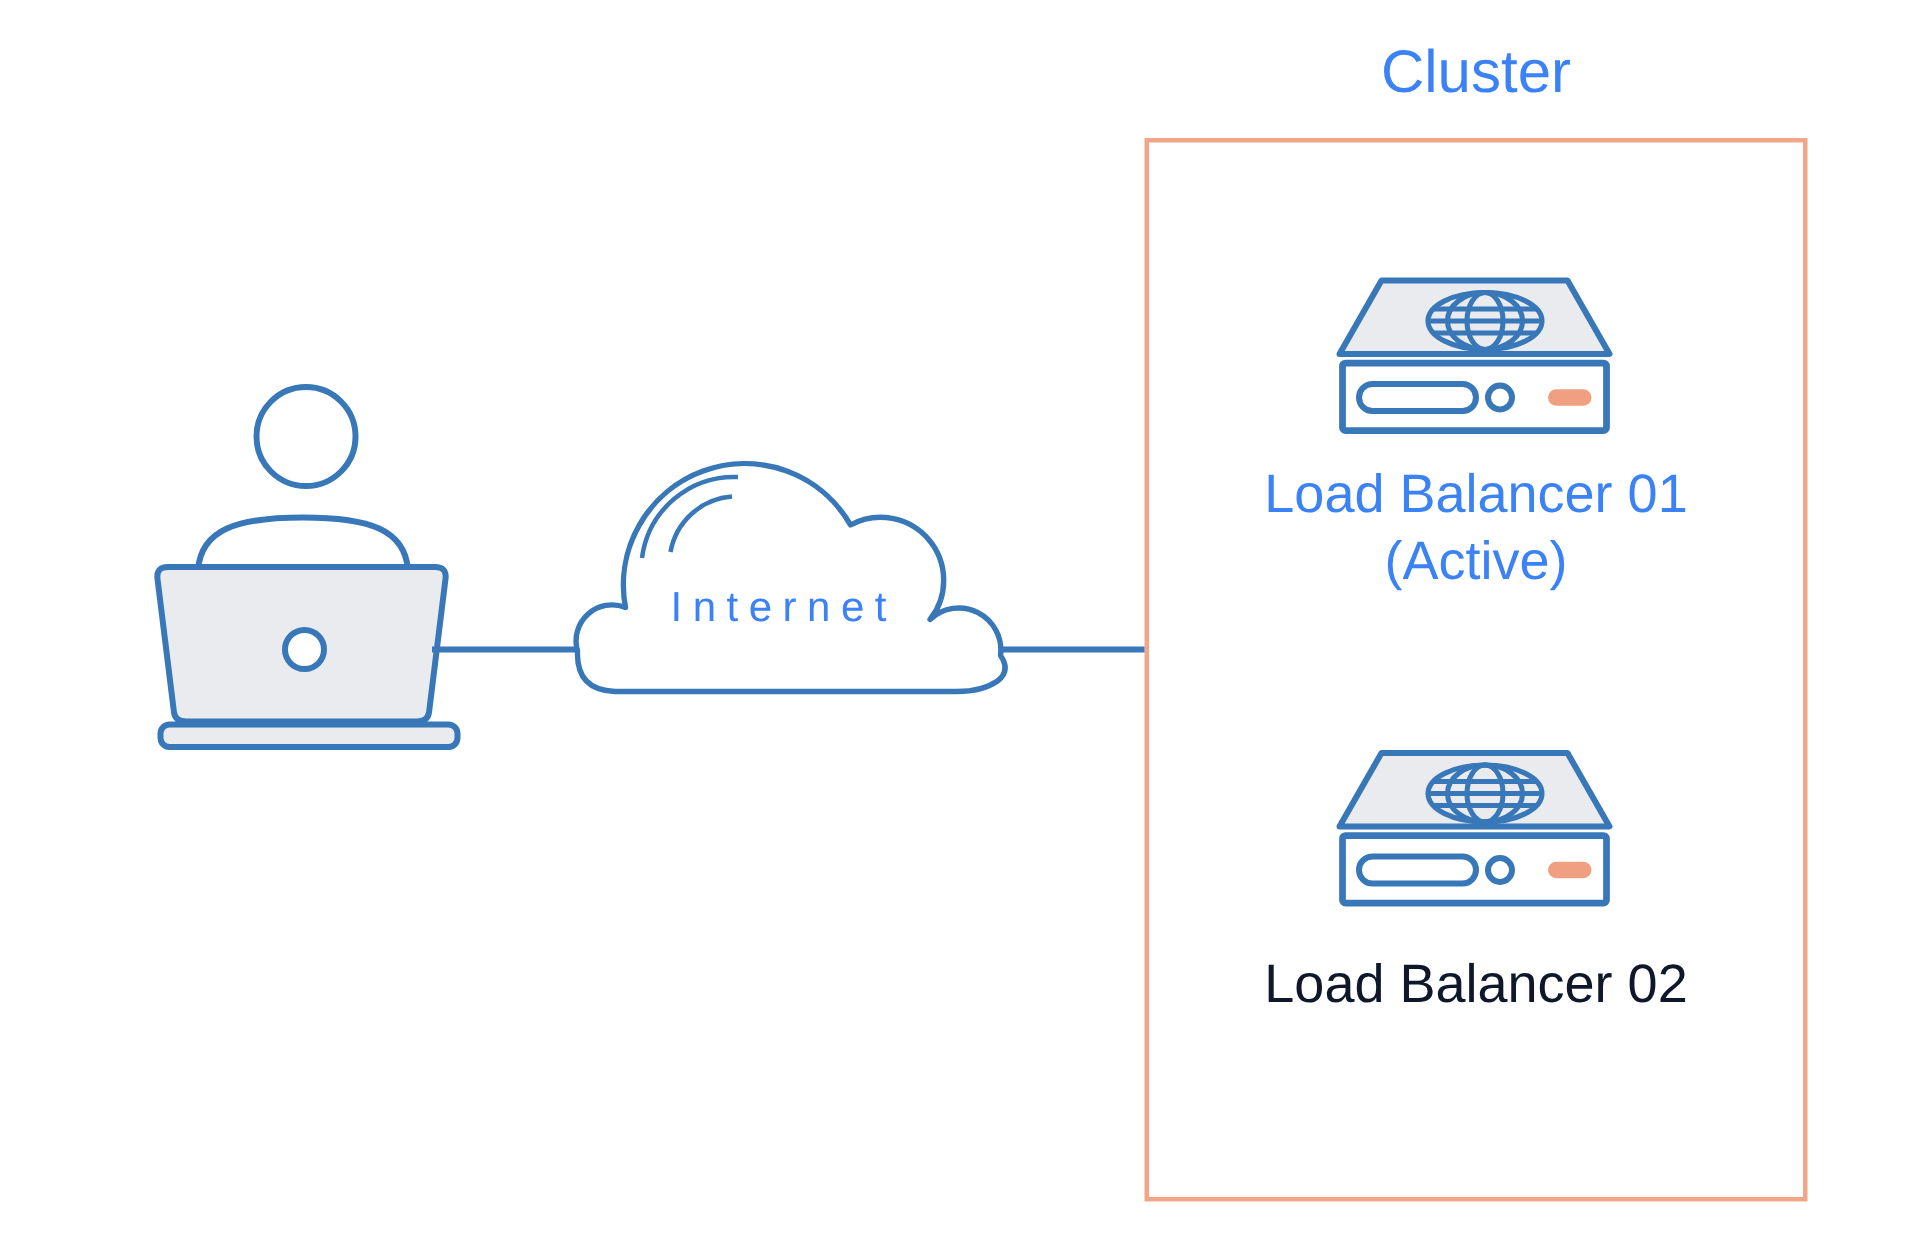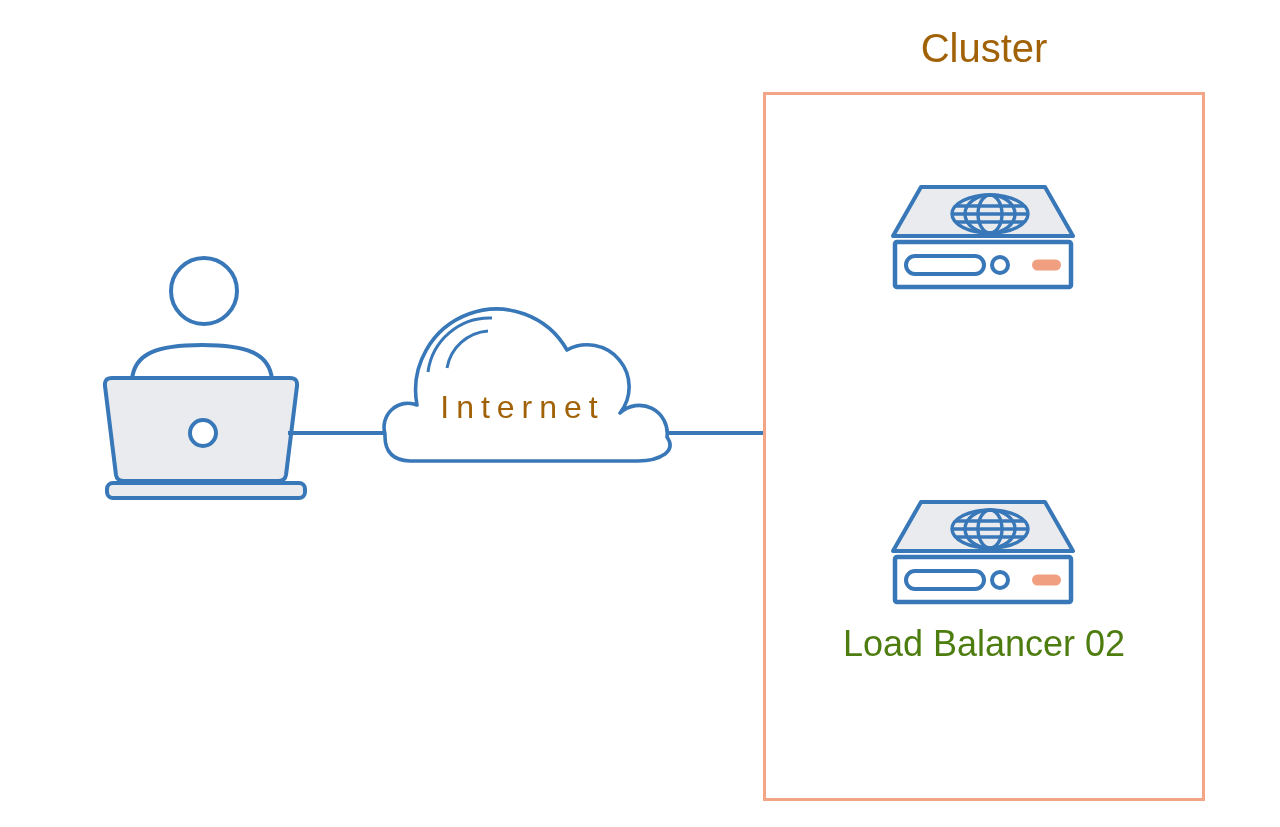--- a/index.html
+++ b/index.html
@@ -1,26 +1,26 @@
 <!DOCTYPE html>
 <html><head>
 <meta charset="utf-8">
 <style>
   html,body { margin:0; padding:0; background:#ffffff; }
   .canvas {
     position:relative; width:1280px; height:827px; background:#ffffff;
     font-family:"Liberation Sans", sans-serif; overflow:hidden;
   }
   .label { position:absolute; text-align:center; }
-  .blue-text  { color:#a16207; }
-  .gray-text  { color:#4d7c0f; }
+  .blue-text  { color:#3b82f6; }
+  .gray-text  { color:#0f172a;margin-top:12px; }
 
   .user-label     { left:115px; top:211px; width:180px; font-size:34px; }
   .cluster-title  { left:763px; top:26px;  width:442px; font-size:40px; }
-  .internet-label { left:400px; top:389px; width:245px; font-size:32px;
+  .internet-label { left:400px; top:389px; width:245px; font-size:28px;
                     letter-spacing:7px; z-index:3; }
 
   .lb-label { width:422px; left:773px; font-size:36px; line-height:45px; }
   .lb1-label { top:306px; }
   .lb2-label { top:621px; }
 
   .connector { position:absolute; height:4px; background:#3877B8; z-index:1; }
   .connector-1 { left:288px; top:431px; width:107px; }
   .connector-2 { left:648px; top:431px; width:115px; }
 
@@ -82,20 +82,24 @@
     <path d="M 72 73 A 45 45 0 0 1 113 36" fill="none" stroke="#3877B8" stroke-width="3"></path>
   </svg>
   <div class="label blue-text internet-label">Internet</div>
 
   <div class="label blue-text cluster-title">Cluster</div>
   <div class="cluster-box"></div>
 
   <svg class="server-icon server-1" viewBox="0 0 186 106">
     <use href="#lb-server"></use>
   </svg>
+  <div class="label blue-text lb-label lb1-label">
+    <div>Load Balancer 01</div>
+    <div>(Active)</div>
+  </div>
 
   <svg class="server-icon server-2" viewBox="0 0 186 106">
     <use href="#lb-server"></use>
   </svg>
   <div class="label gray-text lb-label lb2-label">
     <div>Load Balancer 02</div>
   </div>
 
 </div>
 

